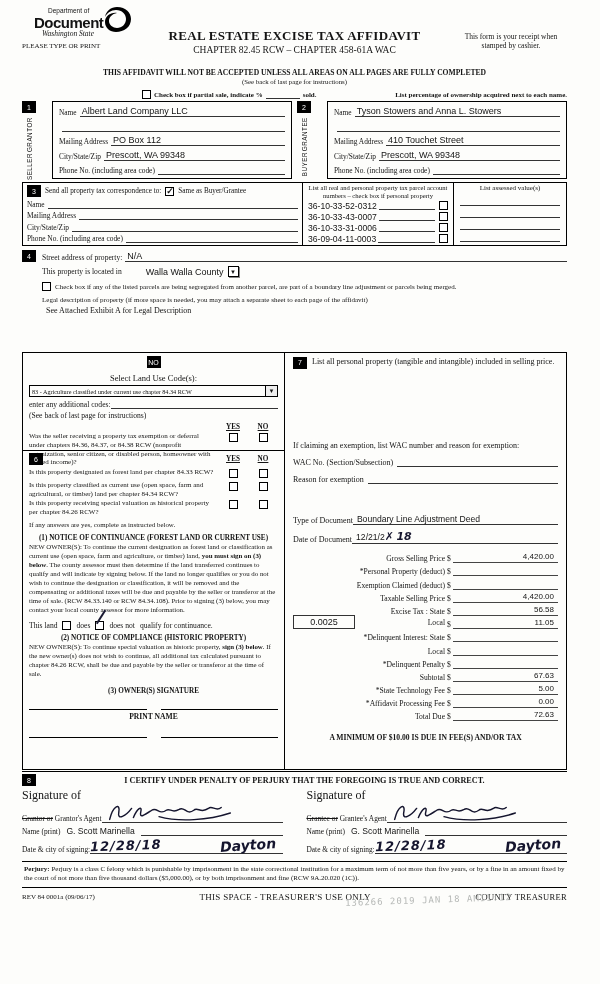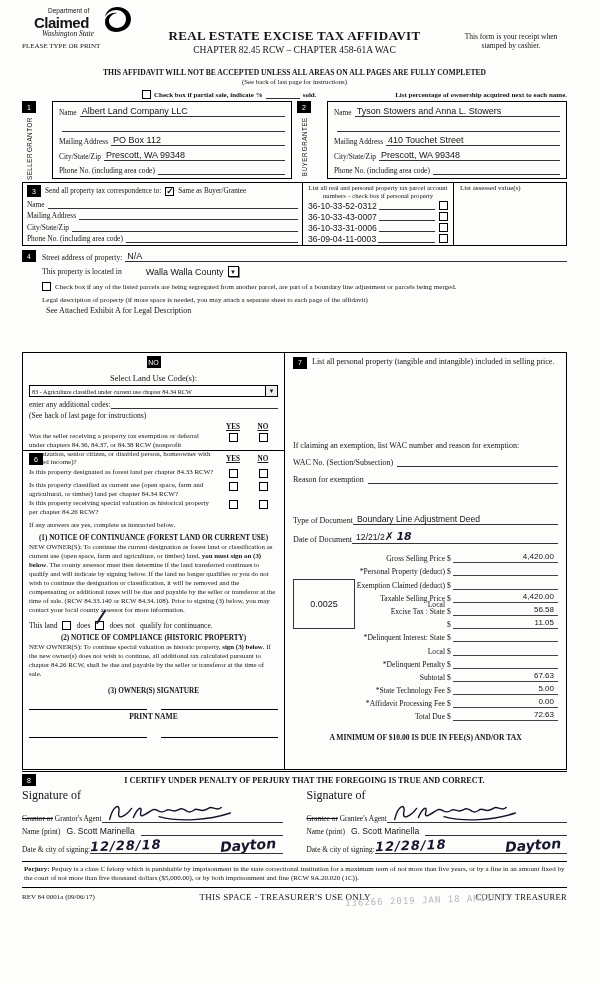--- a/index.html
+++ b/index.html
@@ -45,21 +45,21 @@
   .f-val{font-size:9px;line-height:1;padding:0 0 0 2px;white-space:nowrap;}
   
   .s3{display:flex;border:1px solid #000;height:64px;margin-top:3px;}
   .s3c1{flex:1;padding:2px 4px;display:flex;flex-direction:column;justify-content:space-between;}
   .s3c1 .top{display:flex;align-items:center;gap:4px;font-size:7.2px;}
   .s3c2{width:152px;border-left:1px solid #000;border-right:1px solid #000;padding:1px 5px;display:flex;flex-direction:column;}
   .s3c2 .hd{font-size:6.6px;text-align:center;line-height:1.15;}
   .parcel{display:flex;align-items:flex-end;height:11px;}
   .parcel .no{font-size:8.6px;line-height:1;}
   .parcel .pl{flex:1;border-bottom:1px solid #333;margin:0 4px 0 2px;}
-  .s3c3{width:112px;padding:1px 6px;display:flex;flex-direction:row;}
+  .s3c3{width:112px;padding:1px 6px;display:flex;flex-direction:column;}
   .s3c3 .hd{font-size:7px;text-align:center;margin-bottom:2px;}
   .av{height:11px;border-bottom:1px solid #333;margin-top:1px;}
   
   .s4{margin-top:4px;height:82px;font-size:7.6px;}
   .s4 .r1{display:flex;align-items:flex-end;}
   .s4 .r2{display:flex;align-items:center;margin-top:4px;gap:4px;}
   .dd-btn{width:11px;height:11px;border:1px solid #000;box-shadow:1px 1px 0 #888;display:inline-flex;
           align-items:center;justify-content:center;font-size:6px;background:#fff;}
   .s4 .r3{display:flex;align-items:center;gap:4px;margin-top:5px;font-size:7px;}
   .s4 .r4{margin-top:5px;font-size:7px;}
@@ -99,21 +99,21 @@
   .wline .wl{flex:1;border-bottom:1px solid #333;margin-left:4px;}
   .tdoc{display:flex;align-items:flex-end;font-size:8px;margin-top:26px;}
   .tdoc .tv{font-size:8.6px;padding:0 4px;white-space:nowrap;}
   .tdoc .tl{flex:1;border-bottom:1px solid #333;}
   .money{margin-top:6px;}
   .mrow{display:flex;align-items:flex-end;height:13.2px;font-size:7.6px;}
   .mlab{width:152px;display:flex;justify-content:flex-end;align-items:center;white-space:nowrap;}
   .dollar{width:8px;text-align:center;}
   .mline{flex:1;border-bottom:1px solid #444;display:flex;justify-content:flex-end;}
   .mval{font-size:8px;line-height:1;padding:0 4px 1px 0;}
-  .ratebox{border:1.5px solid #333;width:62px;text-align:center;font-size:9px;margin-right:auto;padding:19px 0;}
+  .ratebox{border:1.5px solid #333;width:62px;text-align:center;font-size:9px;margin-right:auto;padding:1px 0;}
   .minnote{text-align:center;font-weight:bold;font-size:7.6px;margin-top:12px;line-height:1.4;}
   
   .s8{border-top:1px solid #000;margin-top:1px;padding-top:2px;height:86px;}
   .certify{display:flex;align-items:center;gap:6px;}
   .certify .c{flex:1;text-align:center;font-weight:bold;font-size:8.2px;}
   .sigs{display:flex;gap:24px;margin-top:2px;}
   .sigcol{flex:1;}
   .sigcol .l1{font-size:12px;}
   .sigline{display:flex;align-items:flex-end;font-size:7.4px;position:relative;height:20px;}
   .sigline .sl{flex:1;border-bottom:1px solid #333;position:relative;height:100%;}
@@ -134,21 +134,21 @@
          color:#aaadab;letter-spacing:1px;transform:rotate(-2deg);opacity:0.85;}
 </style>
 </head>
 <body>
 
 <div class="page">
 
   <div class="hdr">
     <div class="logo">
       <div class="l1">Department of</div>
-      <div class="l2">Claimed</div>
+      <div class="l2">Document</div>
       <div class="l3">Washington State</div>
       <svg width="30" height="28" viewBox="0 0 30 28">
         <path d="M15 1 C24 1 29 7 29 13 C29 21 22 26 14 26 C8 26 3 22 3 16 C3 10 9 6 15 7 C10 8 7 11 7 15 C7 19 11 22 15 22 C20 22 24 18 24 13 C24 8 20 4 14 4 C9 4 5 7 3 11 C4 5 9 1 15 1 Z" fill="#000"></path>
       </svg>
     </div>
     <div class="title-block">
       <div class="title">REAL ESTATE EXCISE TAX AFFIDAVIT</div>
       <div class="subtitle">CHAPTER 82.45 RCW – CHAPTER 458-61A WAC</div>
     </div>
     <div class="receipt">This form is your receipt when stamped by cashier.</div>

